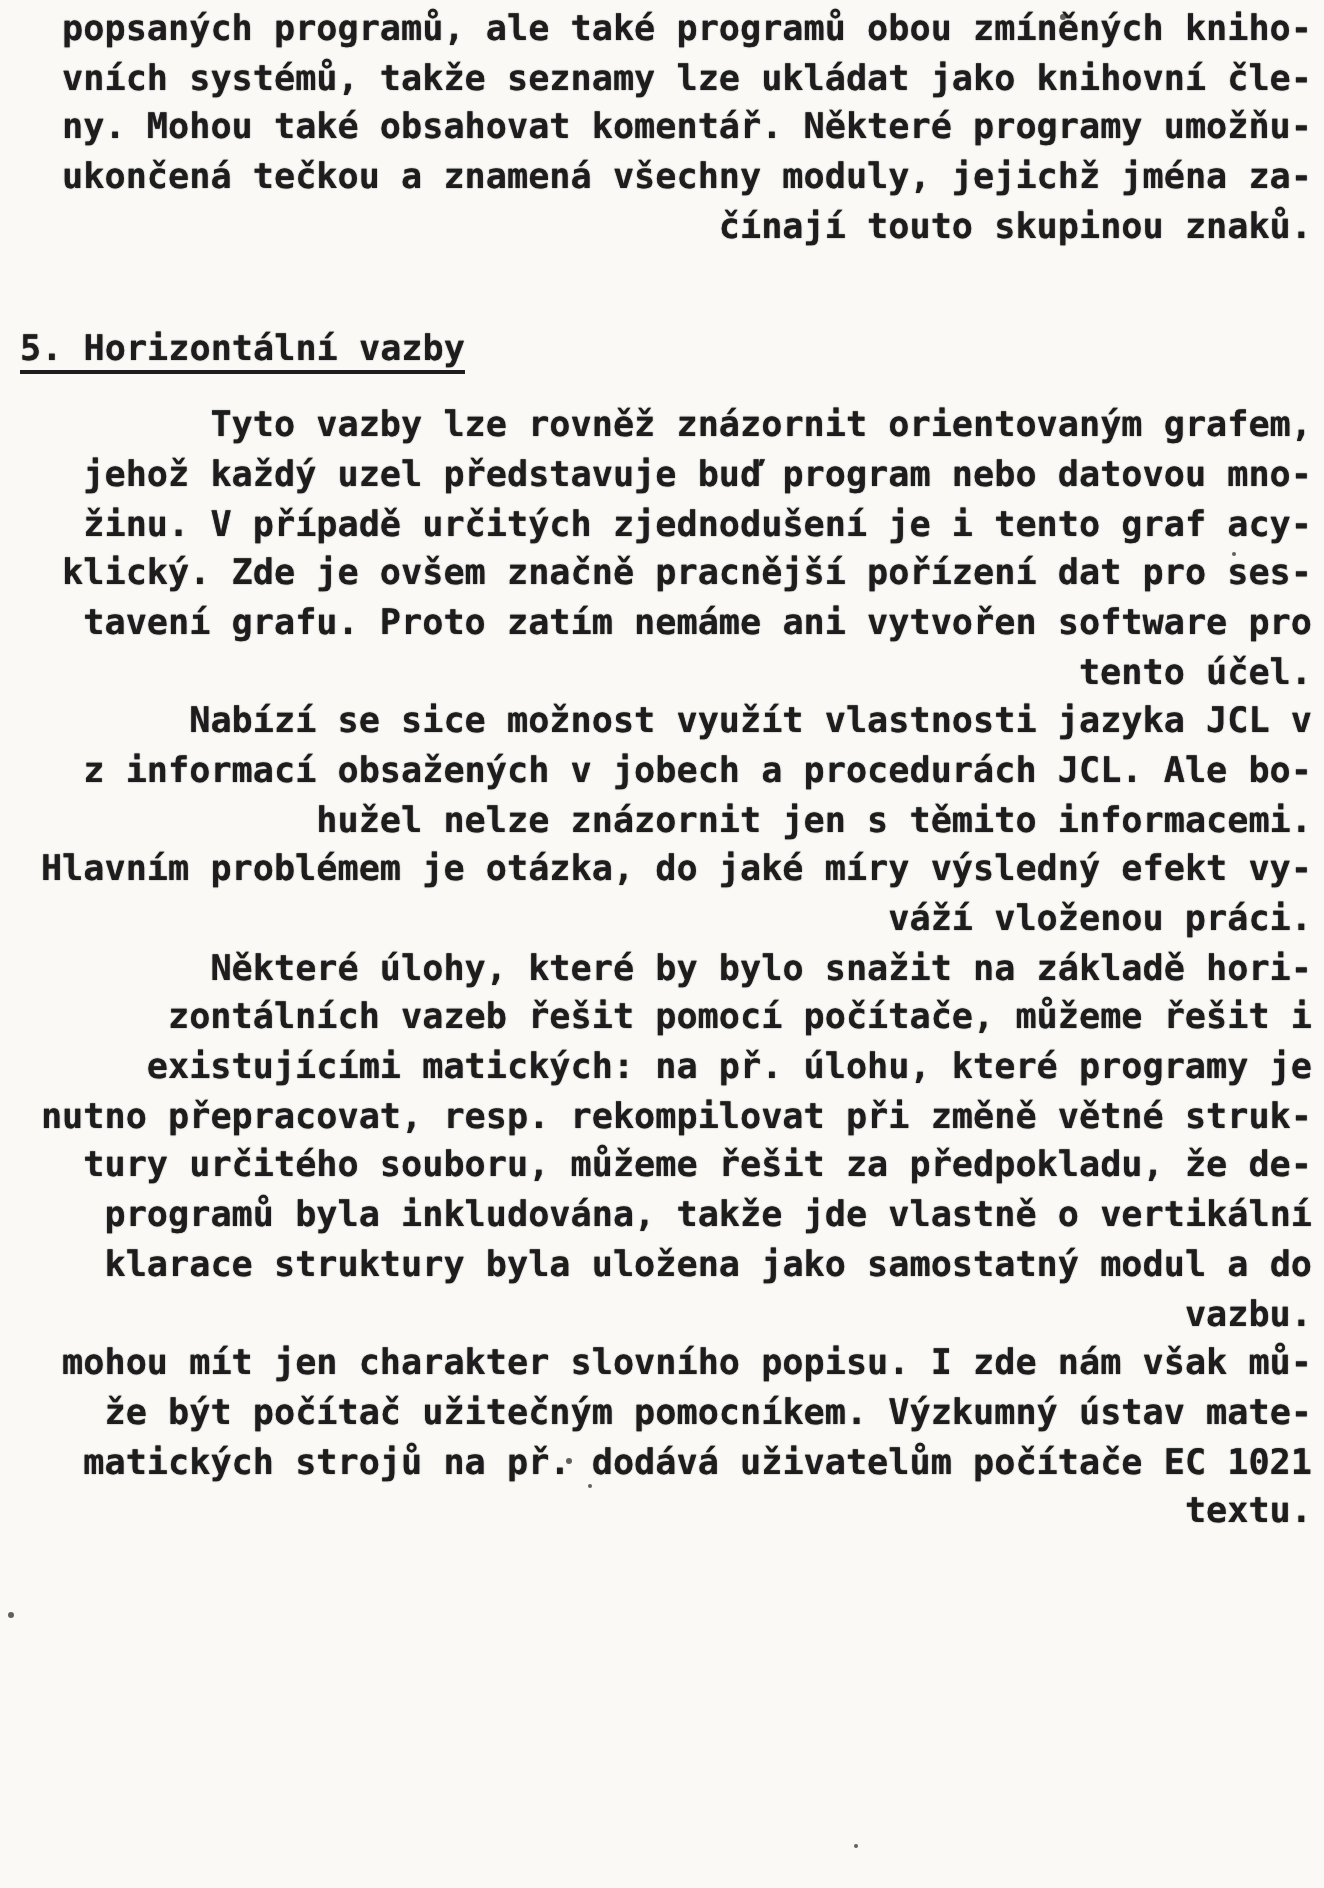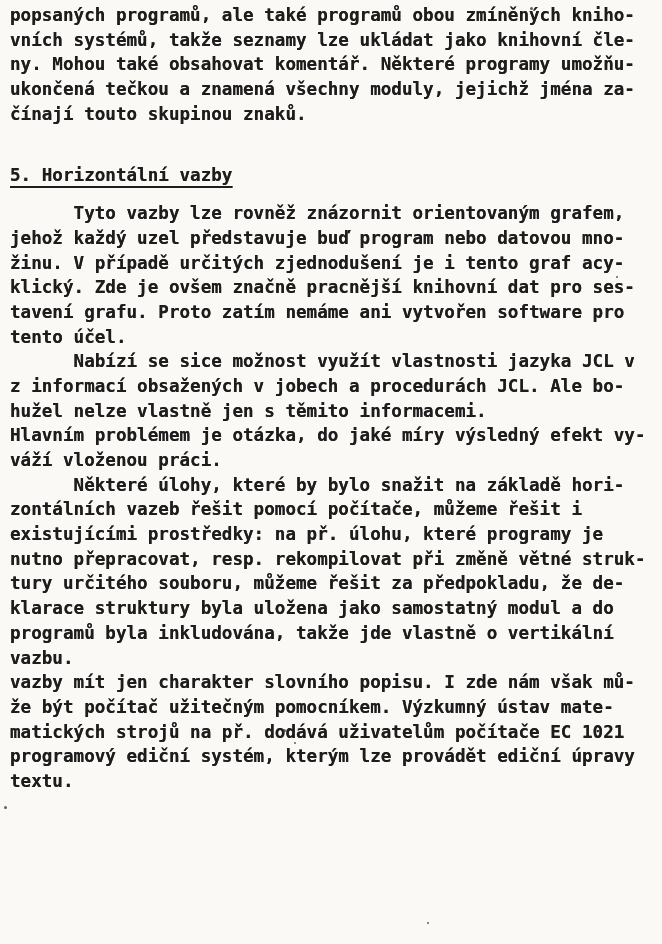--- a/index.html
+++ b/index.html
@@ -22,20 +22,21 @@
     font-weight: 700;
     color: #1d1d1d;
     text-shadow: 0 0 0.6px rgba(25,25,25,0.8);
   }
   .para {
     margin: 0;
   }
   .line {
     white-space: pre;
     height: 24.7px;
+    text-align: right;
   }
   .heading {
     margin: 37px 0 13px 0;
     white-space: pre;
     text-decoration: underline;
     text-decoration-thickness: 2.2px;
     text-underline-offset: 5px;
   }
   .speck {
     position: absolute;
@@ -53,46 +54,45 @@
       <div class="line">vních systémů, takže seznamy lze ukládat jako knihovní čle-</div>
       <div class="line">ny. Mohou také obsahovat komentář. Některé programy umožňu-</div>
       <div class="line">ukončená tečkou a znamená všechny moduly, jejichž jména za-</div>
       <div class="line">čínají touto skupinou znaků.</div>
     </div>
     <div class="heading">5. Horizontální vazby</div>
     <div class="para">
       <div class="line">      Tyto vazby lze rovněž znázornit orientovaným grafem,</div>
       <div class="line">jehož každý uzel představuje buď program nebo datovou mno-</div>
       <div class="line">žinu. V případě určitých zjednodušení je i tento graf acy-</div>
-      <div class="line">klický. Zde je ovšem značně pracnější knihovní dat pro ses-</div>
+      <div class="line">klický. Zde je ovšem značně pracnější pořízení dat pro ses-</div>
       <div class="line">tavení grafu. Proto zatím nemáme ani vytvořen software pro</div>
       <div class="line">tento účel.</div>
     </div>
     <div class="para">
       <div class="line">      Nabízí se sice možnost využít vlastnosti jazyka JCL v</div>
       <div class="line">z informací obsažených v jobech a procedurách JCL. Ale bo-</div>
-      <div class="line">hužel nelze vlastně jen s těmito informacemi.</div>
+      <div class="line">hužel nelze znázornit jen s těmito informacemi.</div>
       <div class="line">Hlavním problémem je otázka, do jaké míry výsledný efekt vy-</div>
       <div class="line">váží vloženou práci.</div>
     </div>
     <div class="para">
       <div class="line">      Některé úlohy, které by bylo snažit na základě hori-</div>
       <div class="line">zontálních vazeb řešit pomocí počítače, můžeme řešit i</div>
-      <div class="line">existujícími prostředky: na př. úlohu, které programy je</div>
+      <div class="line">existujícími matických: na př. úlohu, které programy je</div>
       <div class="line">nutno přepracovat, resp. rekompilovat při změně větné struk-</div>
       <div class="line">tury určitého souboru, můžeme řešit za předpokladu, že de-</div>
+      <div class="line">programů byla inkludována, takže jde vlastně o vertikální</div>
       <div class="line">klarace struktury byla uložena jako samostatný modul a do</div>
-      <div class="line">programů byla inkludována, takže jde vlastně o vertikální</div>
       <div class="line">vazbu.</div>
     </div>
     <div class="para">
-      <div class="line">vazby mít jen charakter slovního popisu. I zde nám však mů-</div>
+      <div class="line">mohou mít jen charakter slovního popisu. I zde nám však mů-</div>
       <div class="line">že být počítač užitečným pomocníkem. Výzkumný ústav mate-</div>
       <div class="line">matických strojů na př. dodává uživatelům počítače EC 1021</div>
-      <div class="line">programový ediční systém, kterým lze provádět ediční úpravy</div>
       <div class="line">textu.</div>
     </div>
   </div>
 
 <div class="speck" style="left: 530px; top: 7px; width: 3px; height: 3px;"></div>
 <div class="speck" style="left: 616px; top: 276px; width: 2px; height: 2px;"></div>
 <div class="speck" style="left: 283px; top: 729px; width: 3px; height: 3px;"></div>
 <div class="speck" style="left: 294px; top: 742px; width: 2px; height: 2px;"></div>
 <div class="speck" style="left: 4px; top: 806px; width: 3px; height: 3px;"></div>
 <div class="speck" style="left: 427px; top: 922px; width: 2px; height: 2px;"></div>

